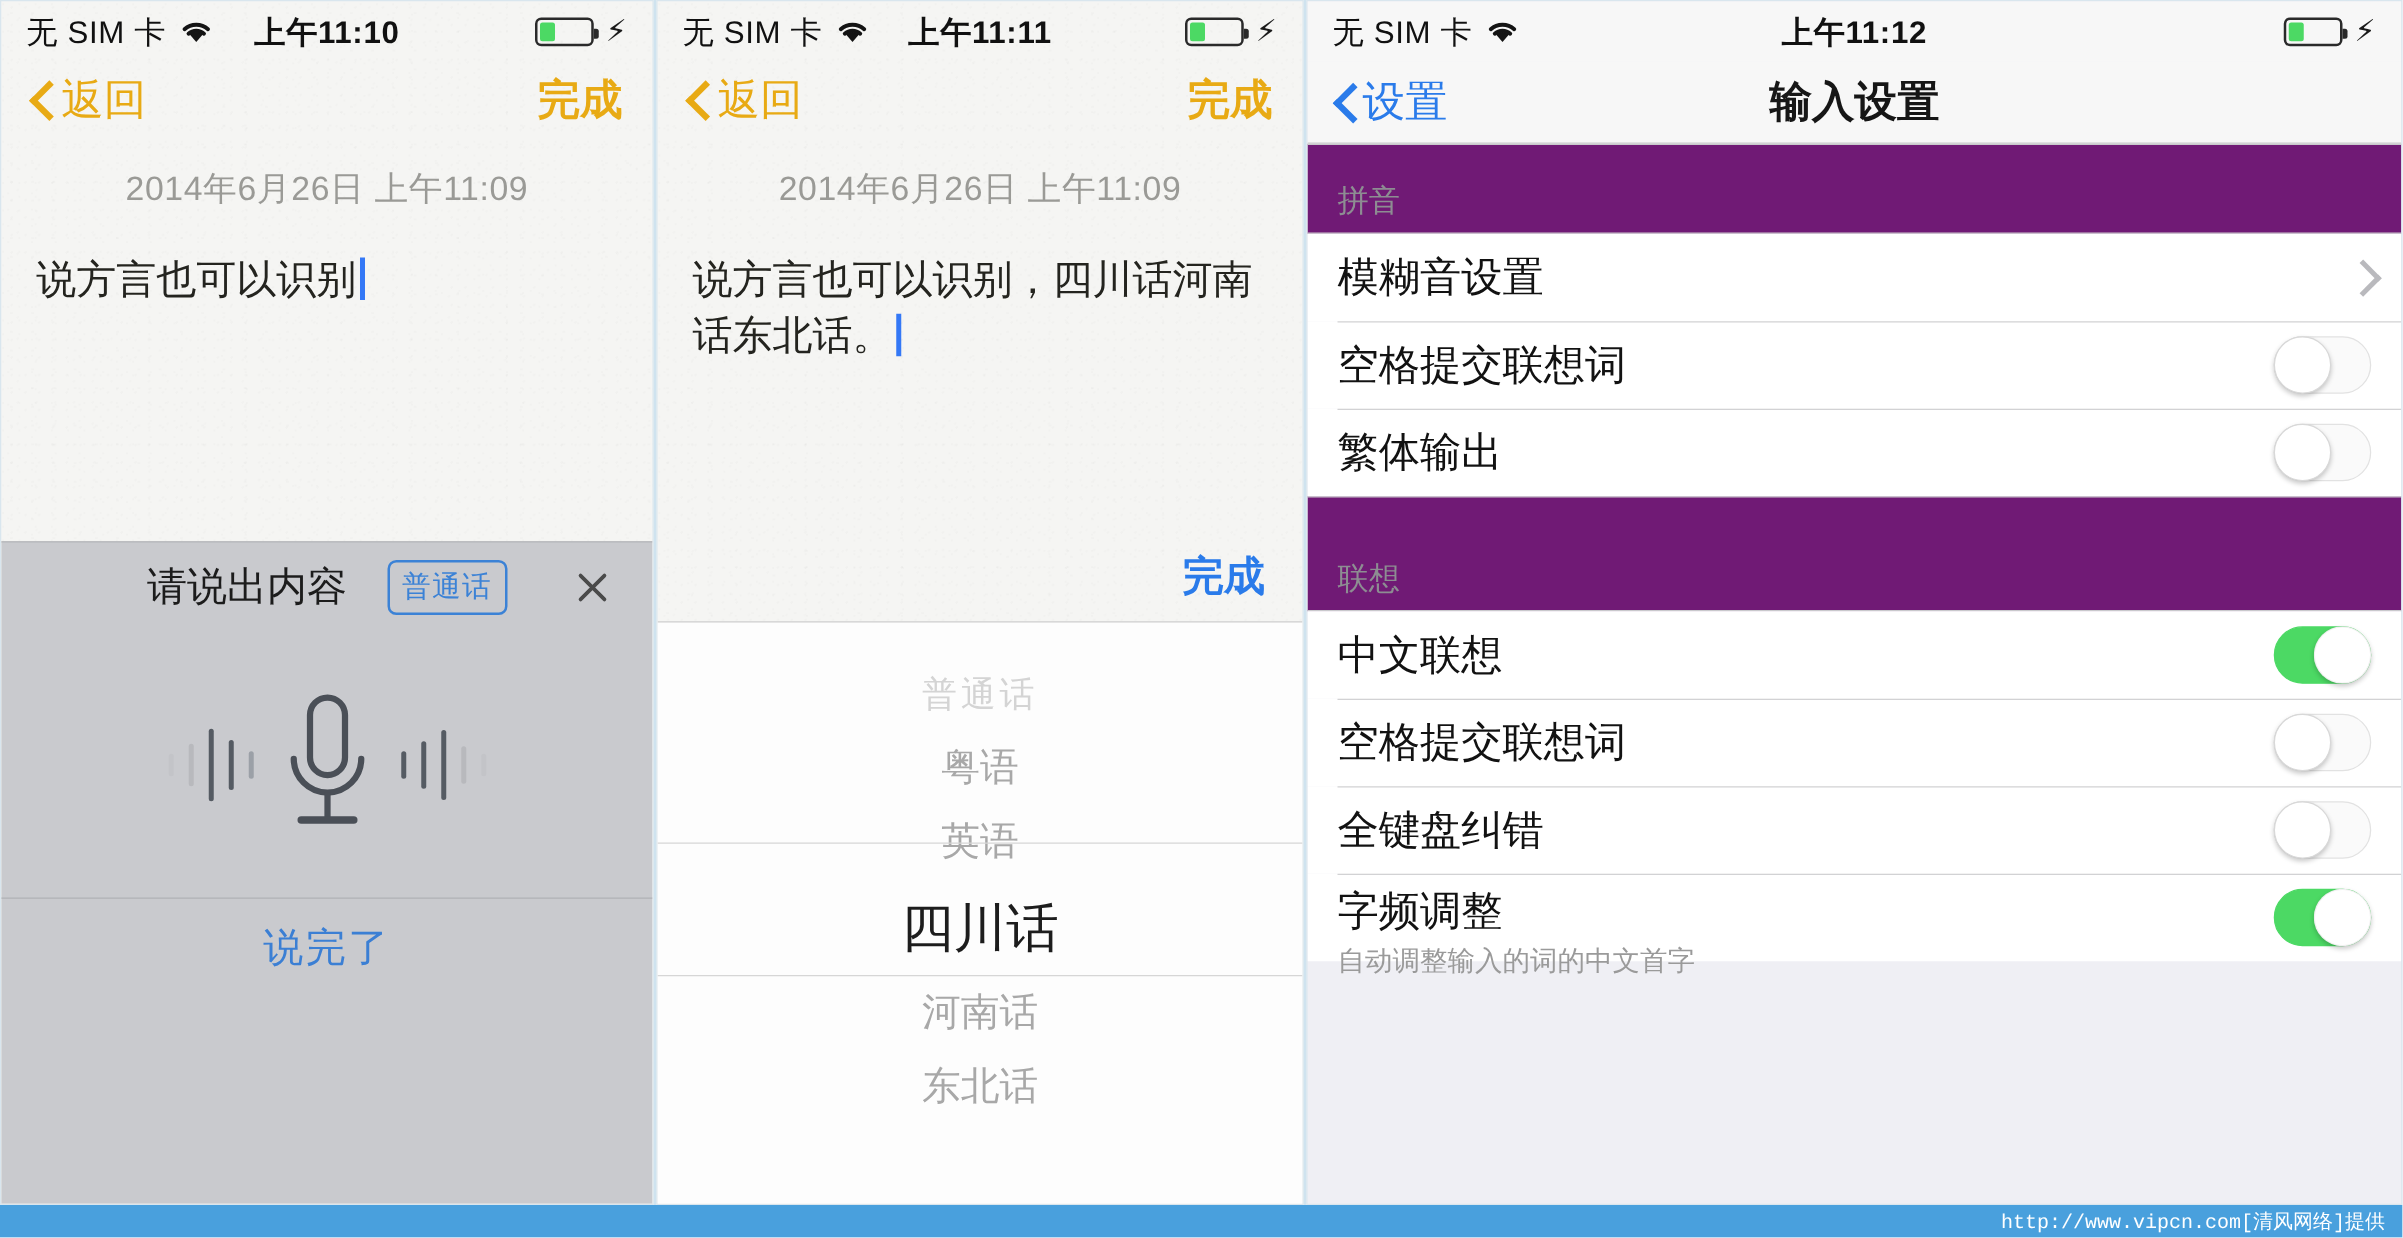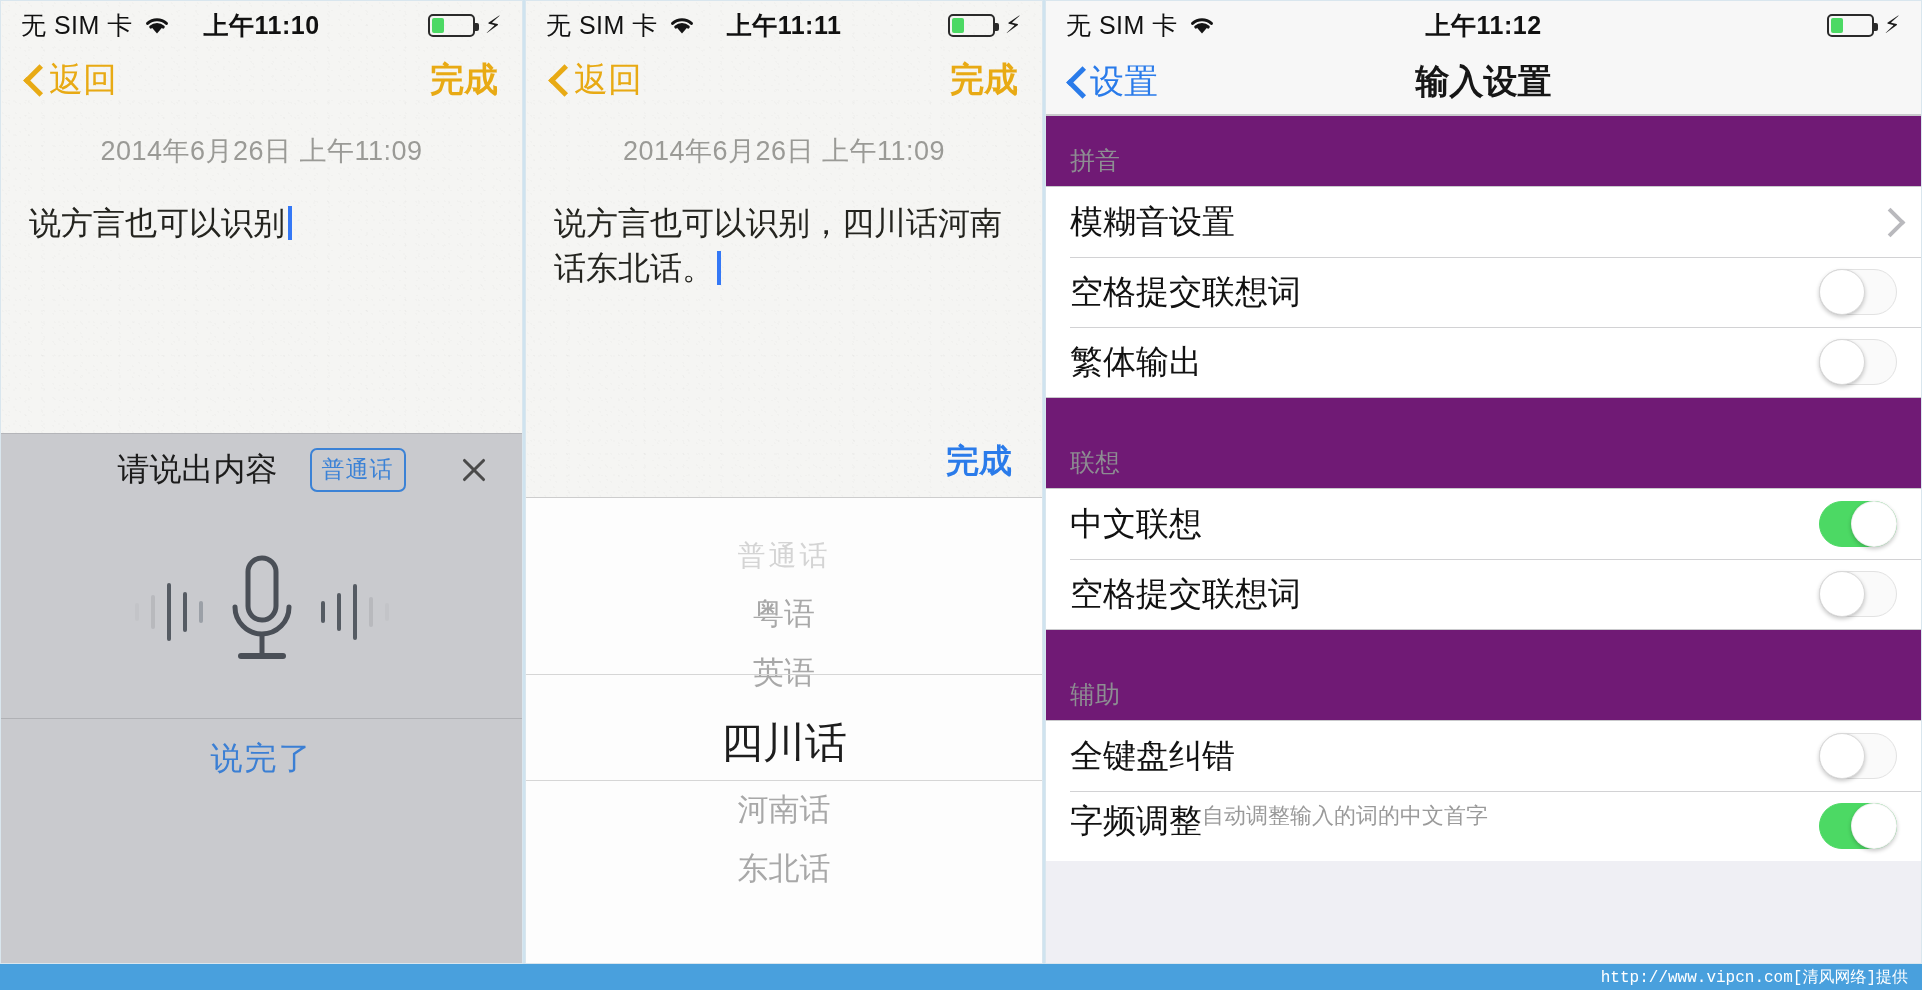--- a/index.html
+++ b/index.html
@@ -434,33 +434,30 @@
     </div>
     <div class="row">
       <span class="row-label">空格提交联想词</span>
       <span class="row-right">
         <span class="toggle">
             <span class="knob"></span>
           </span>
       </span>
     </div>
 
-    <div class="sec-head taller">
-      <span>辅助</span>
-    </div>
     <div class="row">
       <span class="row-label">全键盘纠错</span>
       <span class="row-right">
         <span class="toggle">
             <span class="knob"></span>
           </span>
       </span>
     </div>
     <div class="row" style="align-items:flex-start; padding-top:8px;">
-      <span style="display:flex;">
+      <span style="display:flex;flex-direction:column;">
         <span class="row-label">字频调整</span>
         <span class="row-sub">自动调整输入的词的中文首字</span>
       </span>
       <span class="row-right" style="margin-top:4px;">
         <span class="toggle on">
             <span class="knob"></span>
           </span>
       </span>
     </div>
   </div>

